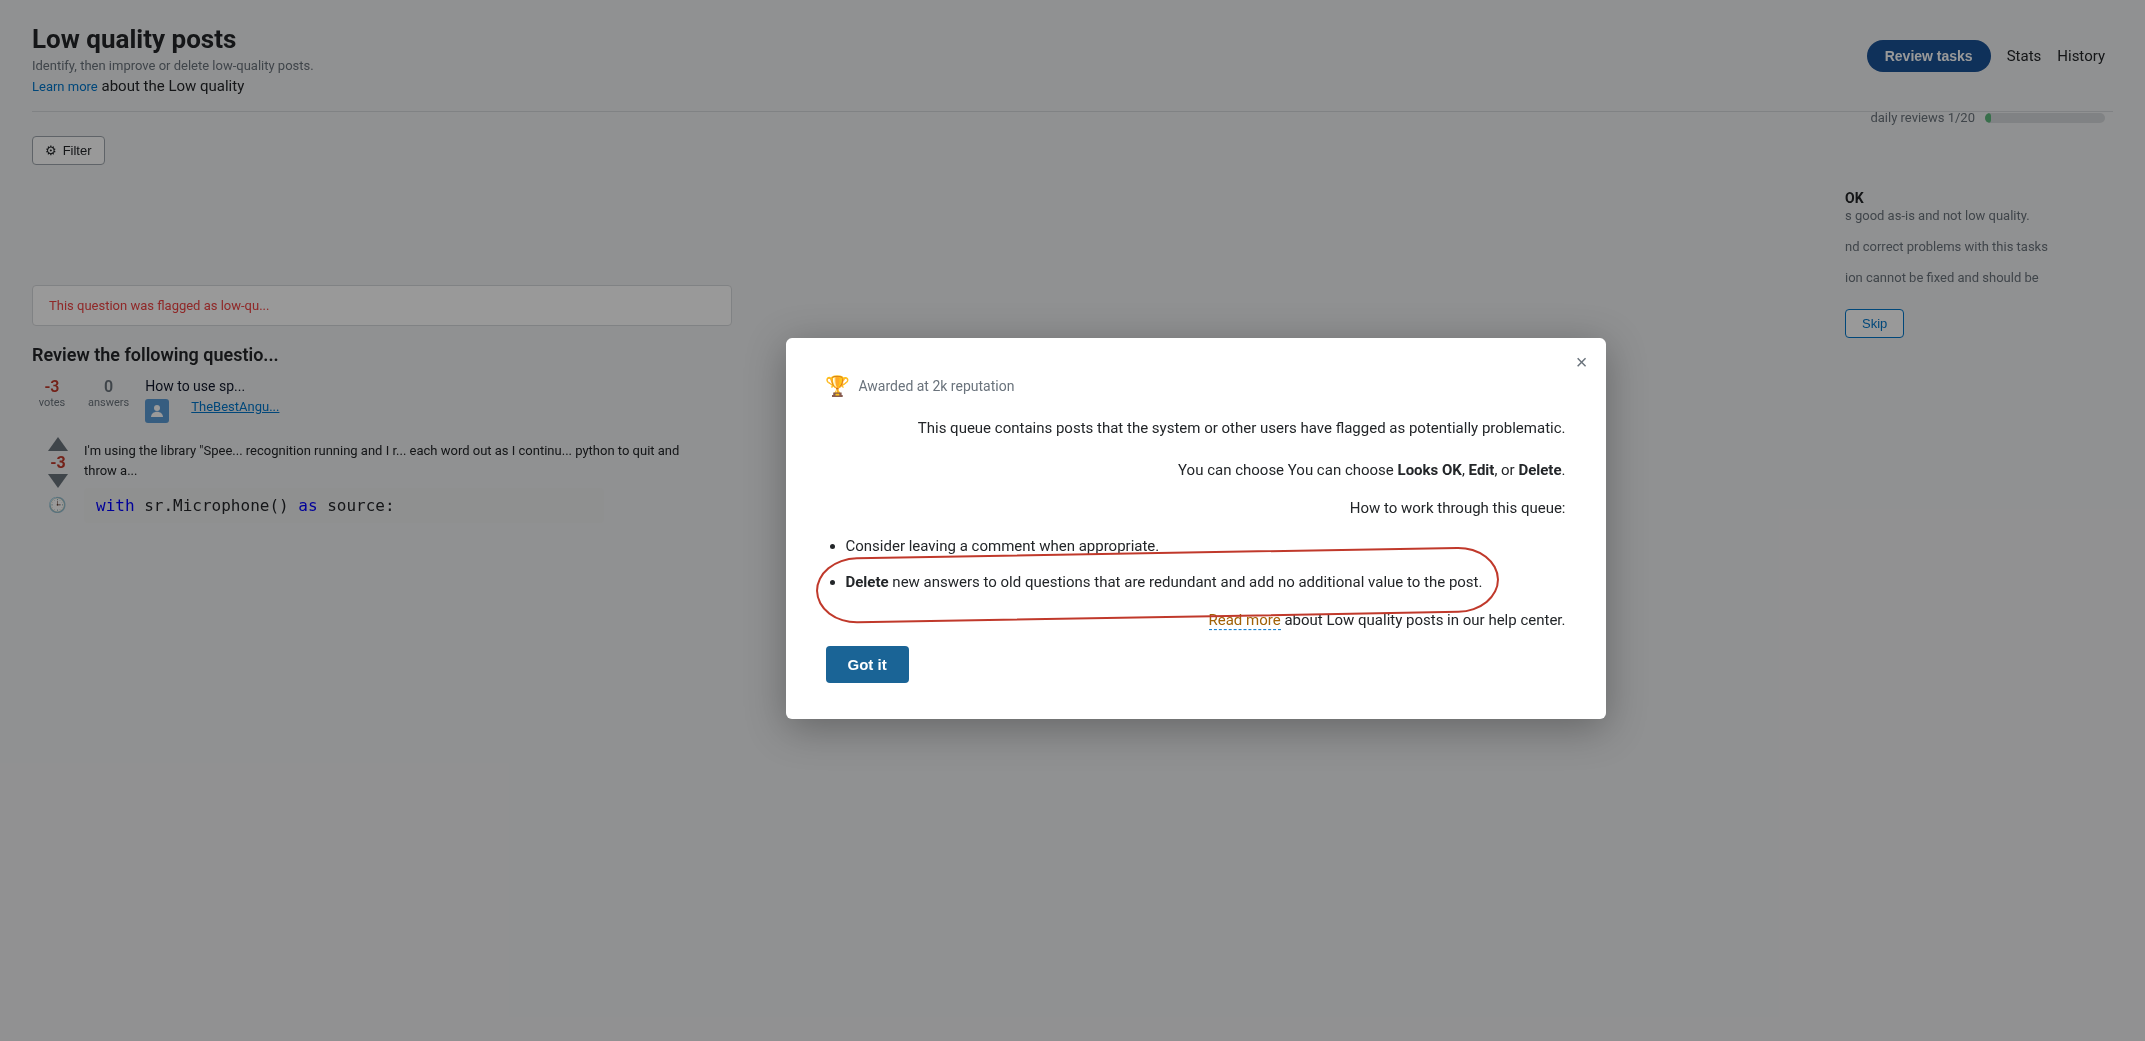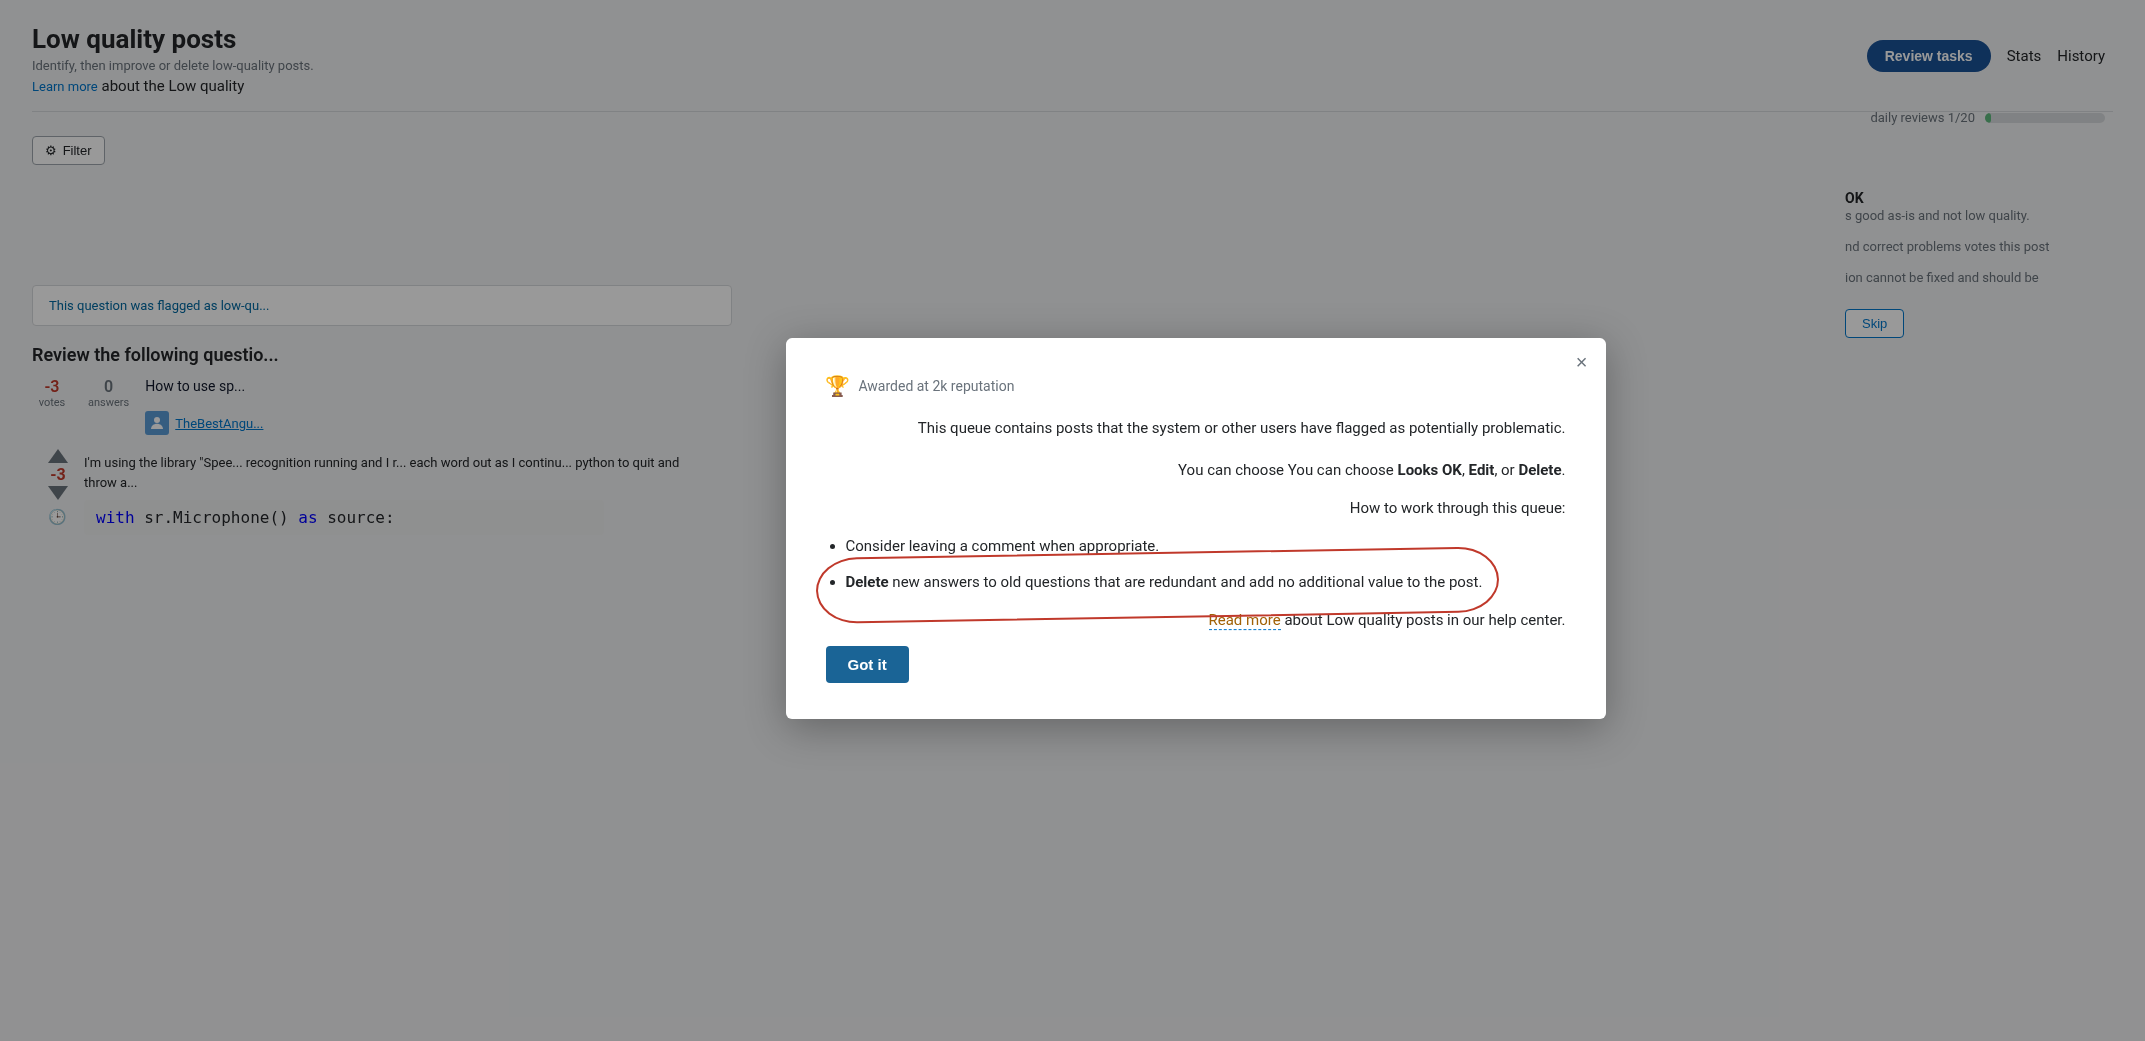--- a/index.html
+++ b/index.html
@@ -111,21 +111,21 @@
     }
 
     .question-flag-box {
       background: #fff;
       border: 1px solid #d6d9dc;
       border-radius: 4px;
       padding: 12px 16px;
       margin-top: 120px;
       max-width: 700px;
       font-size: 13px;
-      color: #0369a1;
+      color: #ef4444;
     }
 
     .review-section-title {
       font-size: 18px;
       font-weight: 600;
       margin-top: 18px;
       margin-bottom: 12px;
     }
 
     .question-meta {
@@ -149,23 +149,22 @@
     }
 
     .answer-count { text-align: center; font-size: 13px; color: #6a737c; min-width: 40px; }
     .answer-number { font-size: 16px; font-weight: 600; }
 
     .question-link { color: #0f172a; font-size: 14px; text-decoration: none; }
     .user-link { color: #0077cc; font-size: 13px; }
 
     .user-info {
       display: flex;
-      align-items: center;
-      gap: 6px;
-      margin-top: 16px;
+      gap: 22px;
+      margin-top: 4px;
     }
 
     .avatar {
       width: 24px;
       height: 24px;
       border-radius: 3px;
       background: #5b9bd5;
       display: flex;
       align-items: center;
       justify-content: center;
@@ -455,21 +454,21 @@
     <a href="#" class="nav-link">History</a>
   </div>
 
   
   <div class="right-panel">
     <div class="right-panel-option">
       <h4>OK</h4>
       <p>s good as-is and not low quality.</p>
     </div>
     <div class="right-panel-option">
-      <p>nd correct problems votes this post</p>
+      <p>nd correct problems with this tasks</p>
     </div>
     <div class="right-panel-option">
       <p>ion cannot be fixed and should be</p>
     </div>
     <button class="skip-btn">Skip</button>
   </div>
 </div>
 
 <div class="overlay"></div>
 

